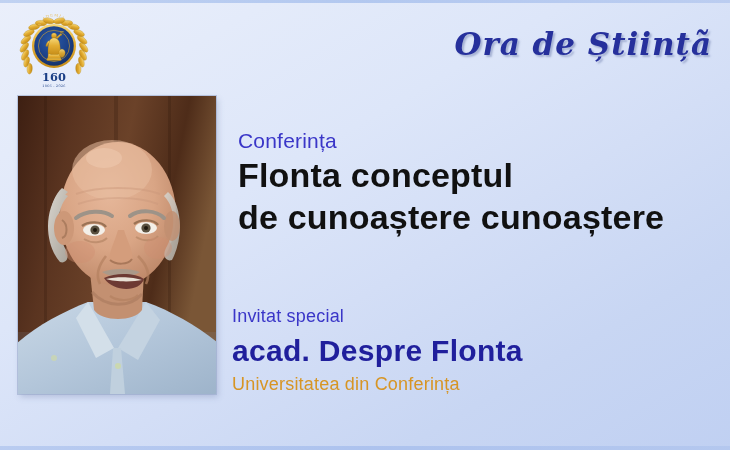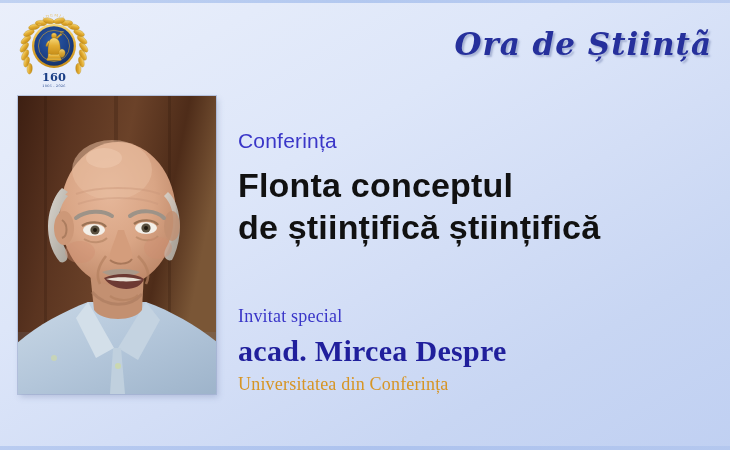--- a/index.html
+++ b/index.html
@@ -64,35 +64,34 @@
   
   #textblock {
     position:absolute; left:238px; top:128px;
     width:470px;
   }
   .kicker {
     font-size:21px;
     color:#3a36c8;
     letter-spacing:.2px;
     line-height:1.2;
-    margin-bottom:12px;
+    margin-bottom:2px;
   }
   .title {
     font-size:34px;
     font-weight:bold;
     color:#111111;
     line-height:1.22;
     letter-spacing:.2px;
     white-space:nowrap;
   }
 
   #guestblock {
-    position:absolute; left:238px; top:306px;
+    position:absolute; left:232px; top:306px;
     width:470px;
-    font-family:Liberation Serif, serif;
   }
   .guest-kicker {
     font-size:18px;
     color:#3a36c8;
     letter-spacing:.2px;
     margin-bottom:7px;
   }
   .guest-name {
     font-size:30px;
     font-weight:bold;
@@ -282,23 +281,23 @@
       <path d="M60 108 C82 100 120 100 140 108" fill="none" stroke="#c9977a" stroke-width="2" opacity=".4"></path>
 
       <path d="M88 160 C80 170 78 180 82 188" fill="none" stroke="#b3805f" stroke-width="2.6" opacity=".7"></path>
       <path d="M120 160 C130 170 132 180 128 188" fill="none" stroke="#b3805f" stroke-width="2.6" opacity=".7"></path>
     </svg>
   </div>
 
   <div id="textblock">
     <div class="kicker">Conferința</div>
     <div class="title">Flonta  conceptul</div>
-    <div class="title">de științifică științifică</div>
+    <div class="title">de cunoaștere cunoaștere</div>
   </div>
 
   <div id="guestblock">
     <div class="guest-kicker">Invitat special</div>
-    <div class="guest-name">acad.  Mircea  Despre</div>
+    <div class="guest-name">acad.  Despre  Flonta</div>
     <div class="guest-affil">Universitatea din Conferința</div>
   </div>
 
   <div class="edge-rule bottom"></div>
 </div>
 
 </body></html>

